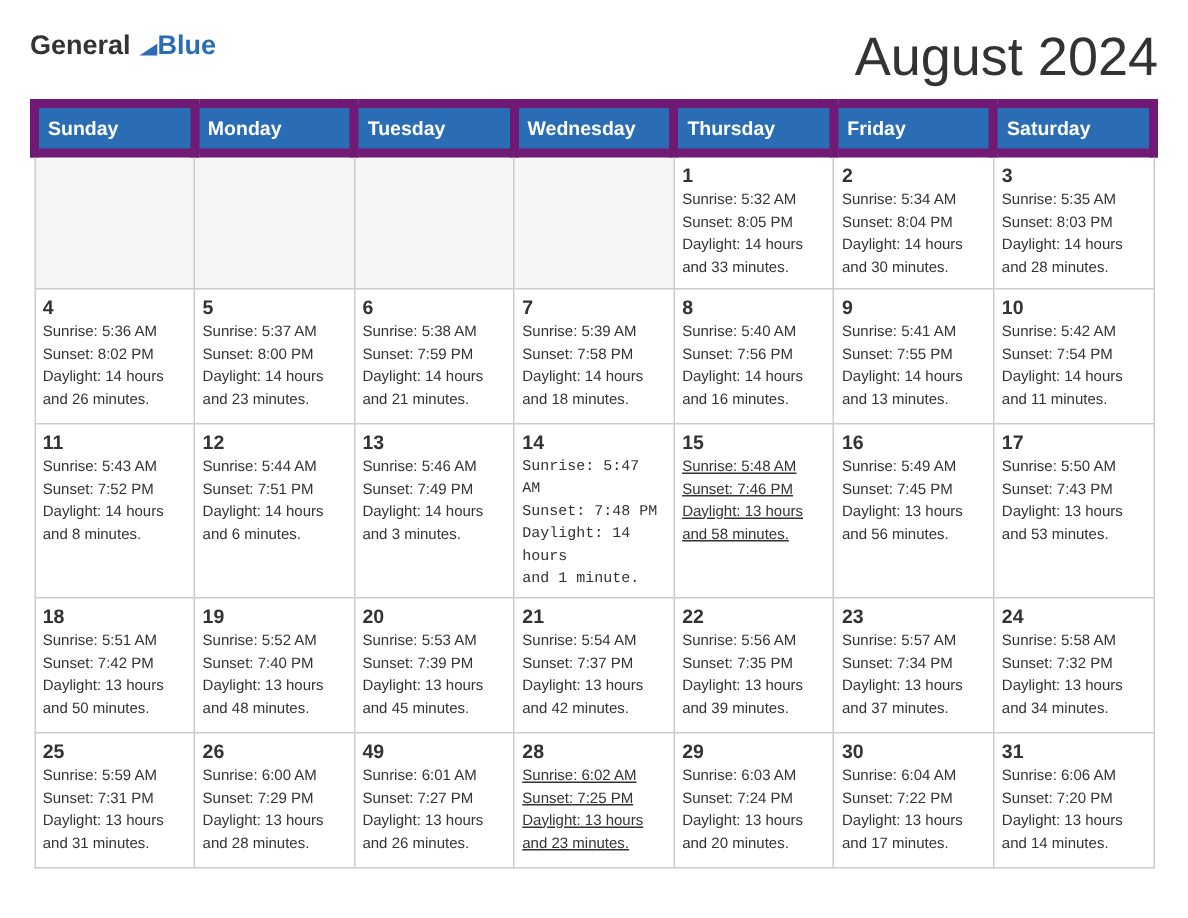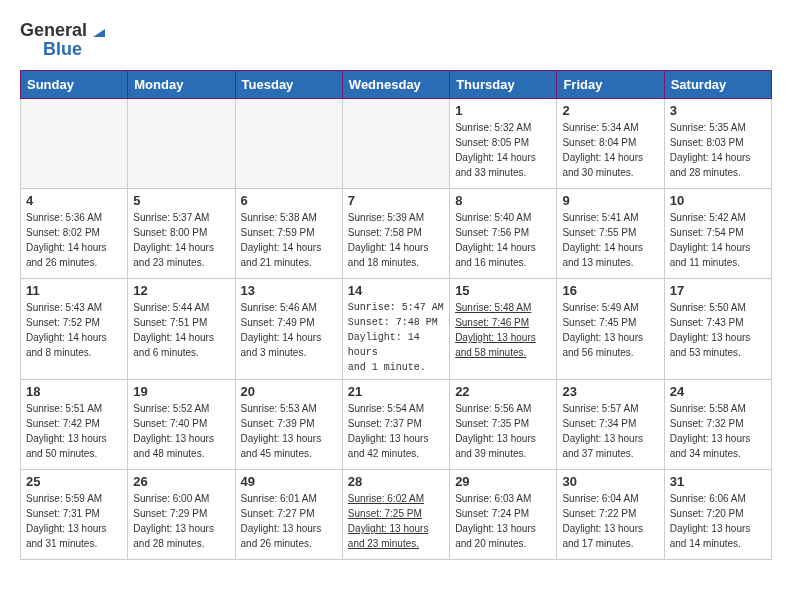--- a/index.html
+++ b/index.html
@@ -11,22 +11,22 @@
       padding: 20px;
     }
     .header {
       display: flex;
       justify-content: space-between;
       align-items: flex-start;
       margin-bottom: 10px;
     }
     .logo {
       display: flex;
-      flex-direction: column;
-      align-items: center;
+      flex-direction: row;
+      align-items: flex-end;
     }
     .title-area {
       text-align: right;
     }
     .month-title {
       font-size: 36px;
       font-weight: normal;
       color: #333;
       line-height: 1;
     }
@@ -39,21 +39,21 @@
       width: 100%;
       border-collapse: collapse;
       table-layout: fixed;
     }
     th {
       background-color: #2a6db5;
       color: #fff;
       text-align: left;
       padding: 6px 6px;
       font-size: 13px;
-      border: 1px solid #701a75;
+      border: 6px solid #701a75;
     }
     td {
       border: 1px solid #ccc;
       vertical-align: top;
       padding: 4px 5px;
       font-size: 10.5px;
       color: #333;
       height: 90px;
       background: #fff;
     }
@@ -82,20 +82,21 @@
   <div class="logo">
     <div style="display:flex;align-items:center;gap:2px;">
       <span style="font-size:18px;font-weight:bold;color:#333;">General</span>
       <svg width="16" height="16" viewBox="0 0 16 16">
         <polygon points="4,14 16,6 16,14" fill="#2a6db5"></polygon>
       </svg>
     </div>
     <span style="font-size:18px;font-weight:bold;color:#2a6db5;margin-top:-2px;">Blue</span>
   </div>
   <div class="title-area">
+    <div class="month-title">August 2024</div>
   </div>
 </div>
 
 <table>
   <thead>
     <tr>
     <th>Sunday</th>
         <th>Monday</th>
         <th>Tuesday</th>
         <th>Wednesday</th>

